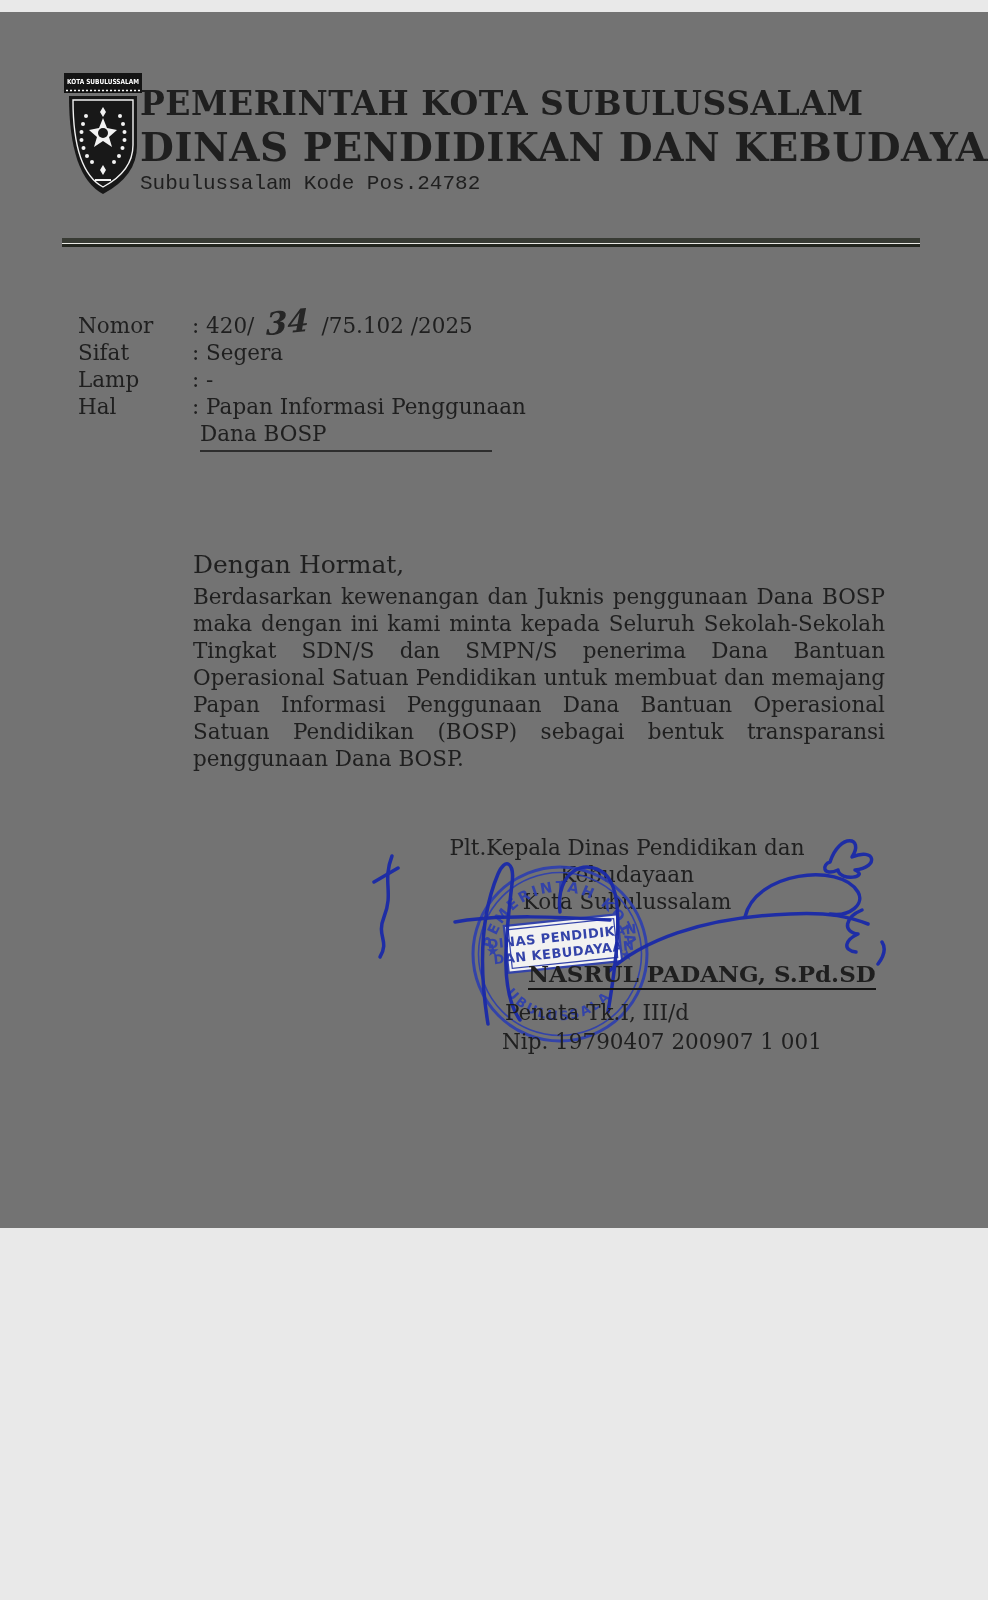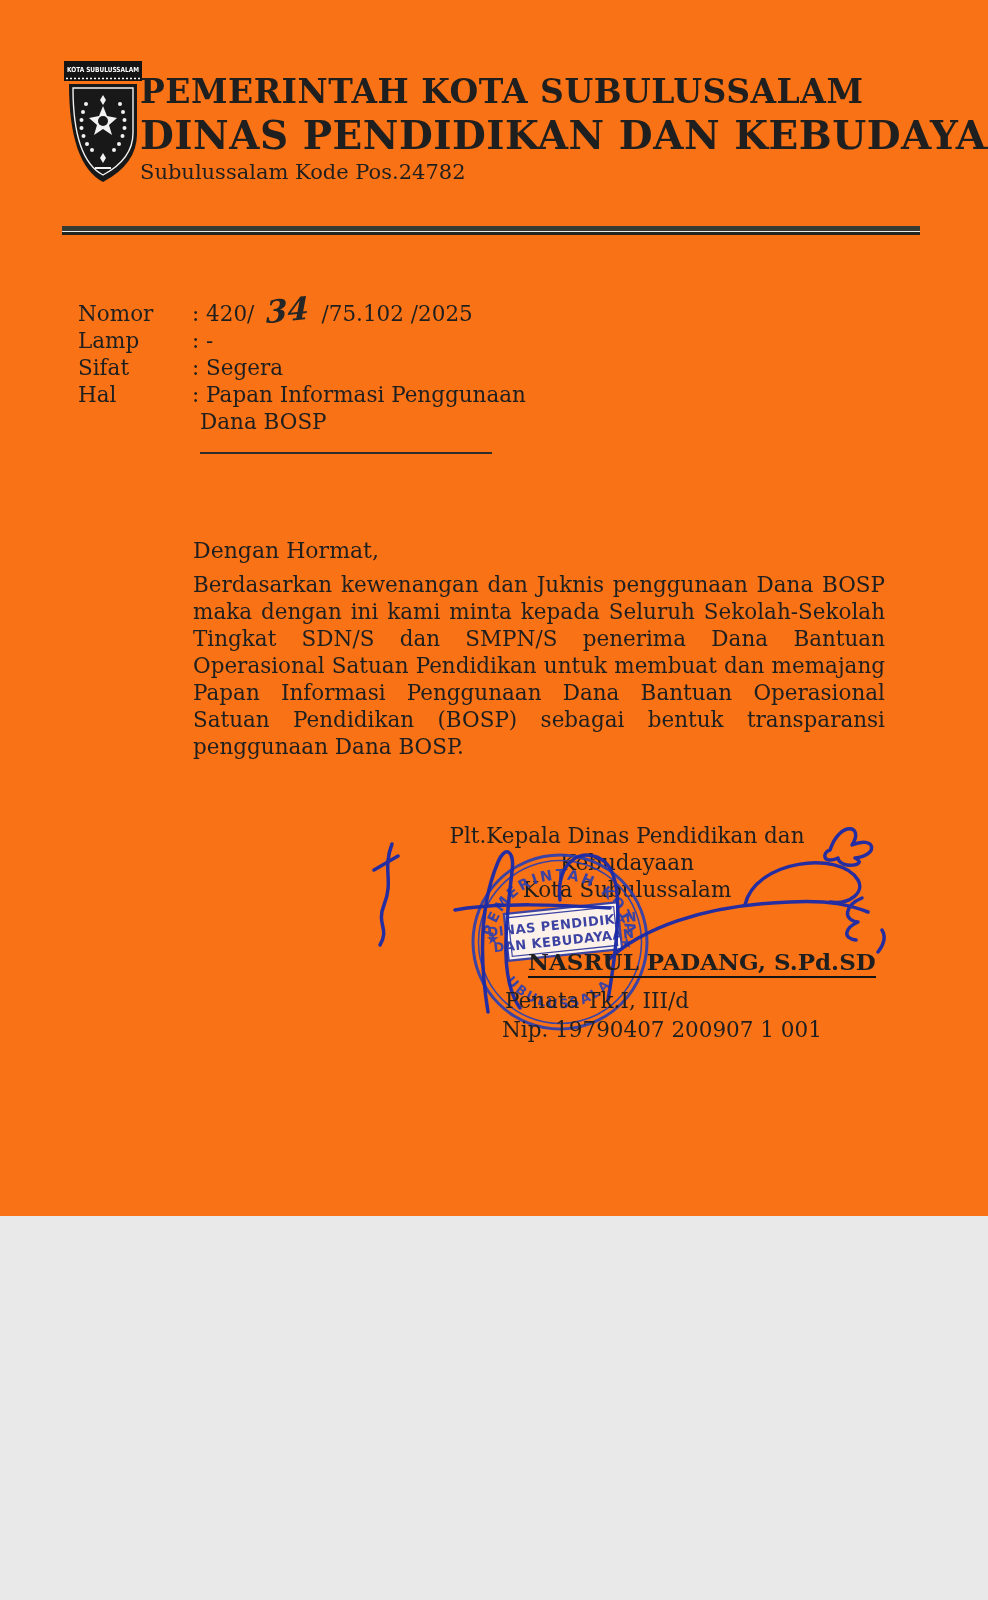--- a/index.html
+++ b/index.html
@@ -1,46 +1,46 @@
 <!DOCTYPE html>
 <html><head>
 <meta charset="utf-8">
 <style>
   html,body { margin:0; padding:0; background:#e9e9e9; }
   .page {
-    position:relative; width:988px; height:1216px; margin:0 auto;
-    background:#f97316; overflow:hidden;
+    position:relative; width:988px; height:1216px; margin:12px auto;
+    background:#737373; overflow:hidden;
     font-family:"DejaVu Serif", serif; color:#1f1f1f;
   }
   
   .logo { position:absolute; left:62px; top:58px; width:82px; height:128px; }
   .head-text { position:absolute; left:140px; top:72px; width:800px; text-align:left; }
   .gov    { font-size:33px; font-weight:bold; letter-spacing:.5px; white-space:nowrap; }
   .agency { font-size:39px; font-weight:bold; letter-spacing:.5px; white-space:nowrap; margin-top:1px; }
   .addr1  { font-size:21px; margin-top:7px; }
-  .addr2  { font-size:21px; margin-top:2px; }
+  .addr2  { font-size:21px; margin-top:2px;font-family:Liberation Mono, monospace; }
   .rule {
     position:absolute; left:62px; top:226px; width:858px; height:9px;
     background:linear-gradient(to bottom,#383b34 0 52%,#e8e8e4 52% 66%,#23261f 66% 100%);
   }
   
   .meta { position:absolute; left:78px; top:300px; font-size:21.5px; }
   .meta-row { display:flex; line-height:27px; align-items:baseline; }
   .meta-label { width:114px; }
   .hand {
     display:inline-block; font-size:31px; font-style:italic; font-weight:bold;
     transform:rotate(-6deg) skewX(-6deg); margin:0 12px; color:#262626; line-height:20px;
   }
-  .hal2 { display:inline-block; width:292px; border-bottom:2.5px solid #2d2d2d; padding-bottom:17px; }
+  .hal2 { display:inline-block; width:292px; border-bottom:2.5px solid #2d2d2d; padding-bottom:3px; }
   
   .recipient { position:absolute; left:562px; top:278px; font-size:21.5px; line-height:26.5px; }
   .di { margin-top:46px; }
   .tempat { display:inline-block; margin-left:82px; border-bottom:2.5px solid #2d2d2d; padding-bottom:1px; }
   
-  .opening { position:absolute; left:193px; top:538px; font-size:22px; }
+  .opening { position:absolute; left:193px; top:538px; font-size:25px; }
   .para1 { position:absolute; left:193px; top:571px; width:692px; font-size:21.5px; line-height:27px; text-align:justify; }
   .para2 { position:absolute; left:193px; top:736px; width:692px; font-size:21.5px; line-height:27px; text-align:justify; text-indent:7px; }
   
   .closing { position:absolute; left:388px; top:822px; width:478px; text-align:center; font-size:21.5px; line-height:27px; }
   .stamp { position:absolute; left:470px; top:852px; width:180px; height:180px; opacity:.92; }
   .sig-ink { position:absolute; left:360px; top:810px; width:540px; height:240px; }
   .sig-name { position:absolute; left:528px; top:948px; font-size:23px; font-weight:bold; border-bottom:2.5px solid #141414; padding-bottom:1px; white-space:nowrap; }
   .sig-rank { position:absolute; left:505px; top:988px; font-size:21.5px; white-space:nowrap; }
   .sig-nip  { position:absolute; left:502px; top:1017px; font-size:21.5px; white-space:nowrap; }
   
@@ -95,26 +95,26 @@
     <div class="addr2">Subulussalam Kode Pos.24782</div>
   </div>
   <div class="rule"></div>
 
   <div class="meta">
     <div class="meta-row">
       <span class="meta-label">Nomor</span>
       <span><span>: 420/</span><span class="hand">34</span><span>/75.102 /2025</span></span>
     </div>
     <div class="meta-row">
+      <span class="meta-label">Sifat</span>
+      <span>: Segera</span>
+    </div>
+    <div class="meta-row">
       <span class="meta-label">Lamp</span>
       <span>: -</span>
-    </div>
-    <div class="meta-row">
-      <span class="meta-label">Sifat</span>
-      <span>: Segera</span>
     </div>
     <div class="meta-row">
       <span class="meta-label">Hal</span>
       <span>: Papan Informasi Penggunaan</span>
     </div>
     <div class="meta-row">
       <span class="meta-label"></span>
       <span style="margin-left:8px;"><span class="hal2">Dana BOSP</span></span>
     </div>
   </div>

